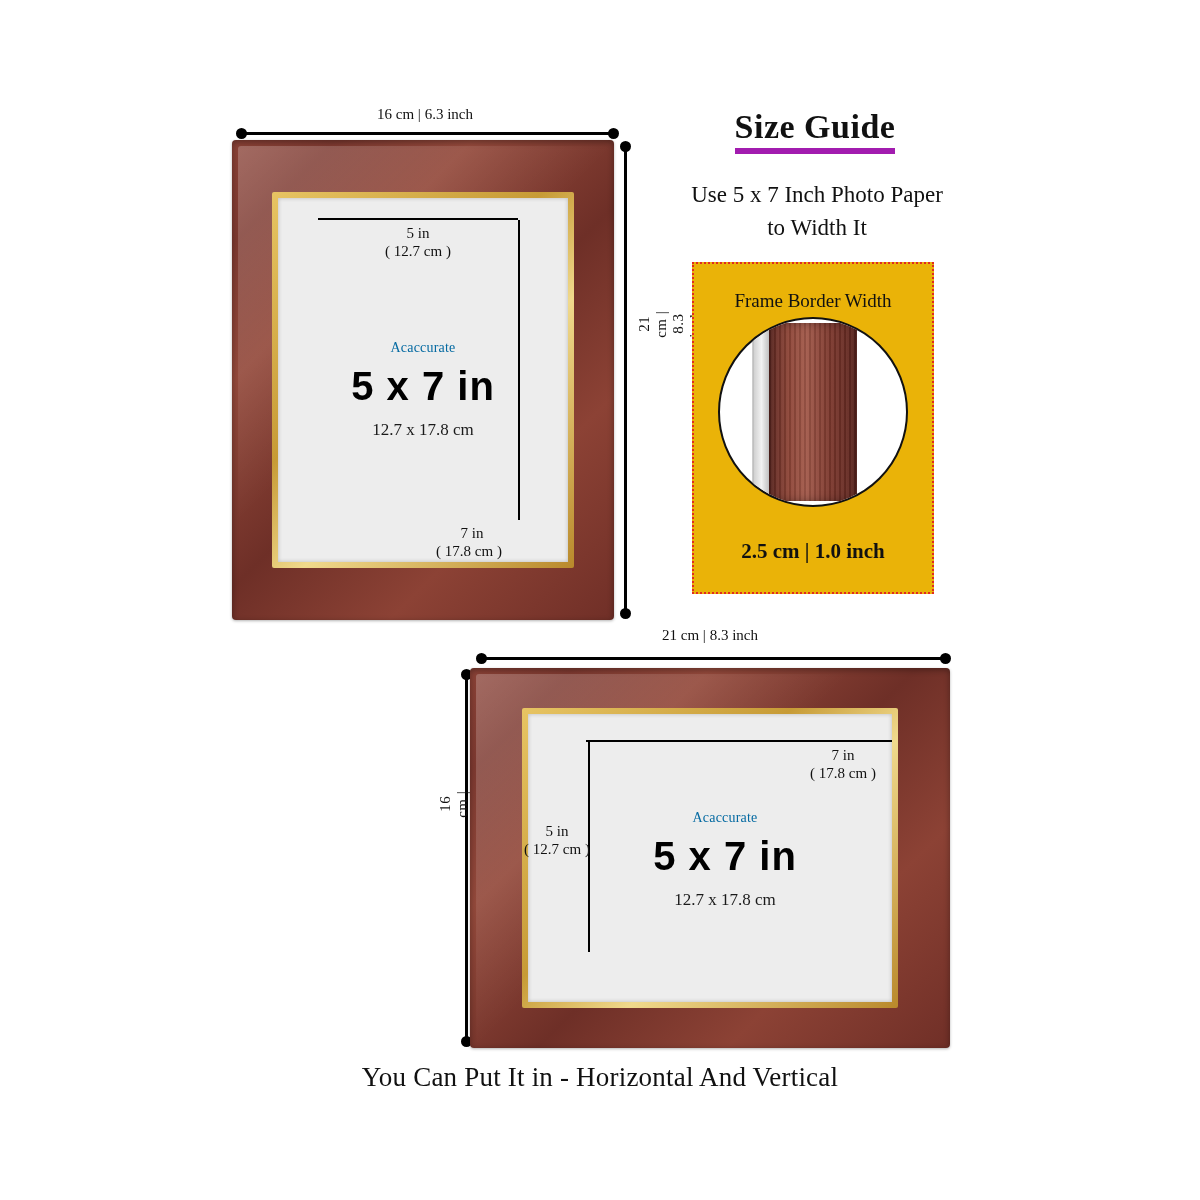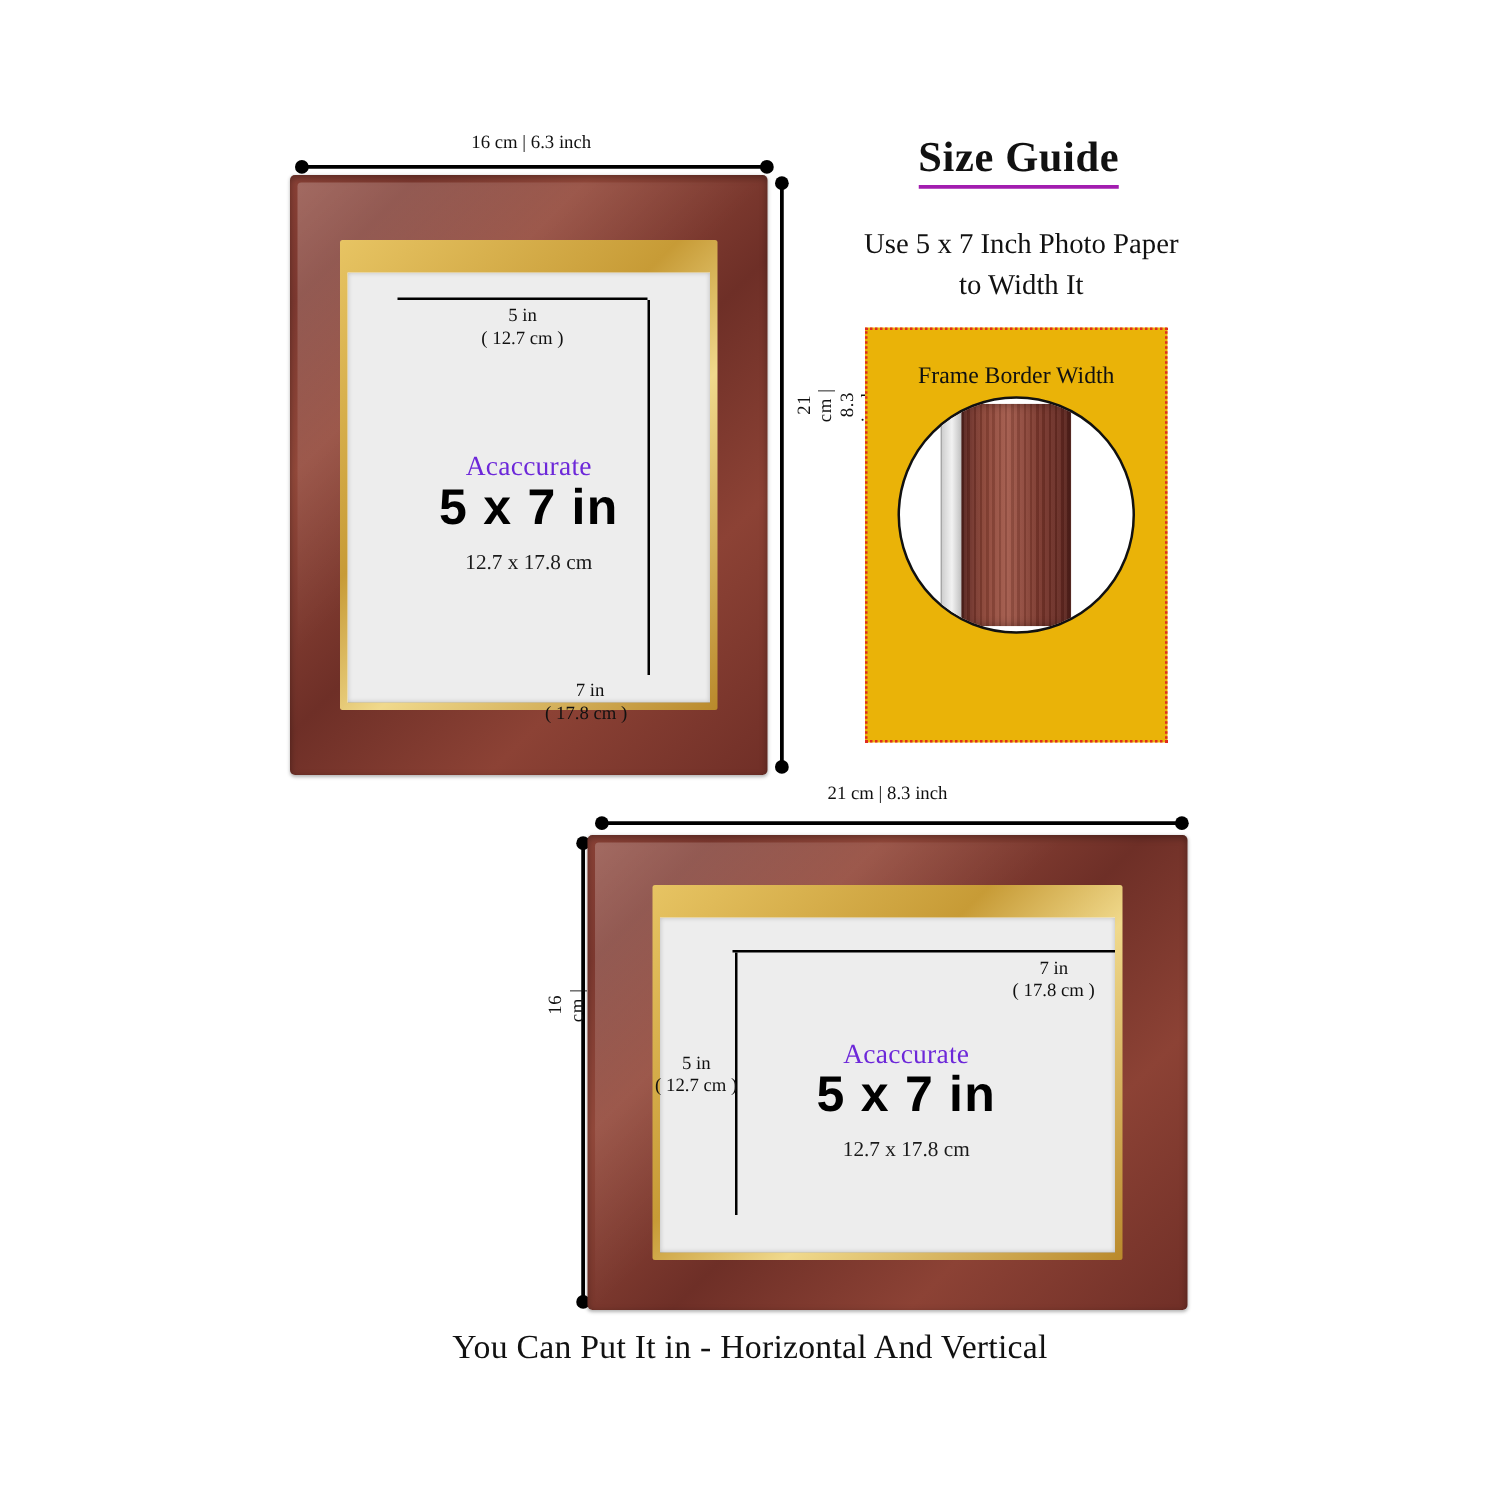--- a/index.html
+++ b/index.html
@@ -34,54 +34,53 @@
   }
   .gold{
     position:absolute;
     background:linear-gradient(135deg,#e7c463,#c79b36 40%,#f0d98c 60%,#b9892b);
     border-radius:2px;
   }
   .mat{
     position:absolute;
     background:#ededed;
     box-shadow:0 0 4px rgba(0,0,0,.22) inset;
-    margin-top:20px;
   }
 
   
   #vframe-wrap .frame-outer{inset:0;}
   #vframe-wrap .bevel-hi{inset:6px;}
   #vframe-wrap .gold{left:40px;top:52px;right:40px;bottom:52px;}
   #vframe-wrap .mat{left:46px;top:58px;right:46px;bottom:58px;}
 
   
   #hframe-wrap{left:470px;top:668px;width:480px;height:380px;}
   #hframe-wrap .frame-outer{inset:0;}
   #hframe-wrap .bevel-hi{inset:6px;}
   #hframe-wrap .gold{left:52px;top:40px;right:52px;bottom:40px;}
   #hframe-wrap .mat{left:58px;top:46px;right:58px;bottom:46px;}
 
   
   .mat-center{
     position:absolute;left:0;right:0;text-align:center;
   }
-  .brand{font-size:22px;letter-spacing:.2px;color:#6d28d9;}
+  .brand{font-size:14px;letter-spacing:.2px;color:#0369a1;}
   .bigsize{font-size:40px;font-weight:700;letter-spacing:1px;color:#000;
            font-family:Liberation Sans, sans-serif;}
   .metric{font-size:17px;color:#1a1a1a;}
 
   .measure-label{font-size:15px;line-height:1.25;text-align:center;color:#111;}
   .measure-rule{background:#000;}
 
   
   #size-guide-title{
     left:650px;top:108px;width:330px;text-align:center;
     font-size:34px;font-weight:700;letter-spacing:.5px;
   }
-  #size-guide-title .u{border-bottom:3px solid #a21caf;padding-bottom:3px;}
+  #size-guide-title .u{border-bottom:6px solid #a21caf;padding-bottom:3px;}
   #use-paper{
     left:632px;top:178px;width:370px;text-align:center;
     font-size:23px;line-height:1.45;
   }
   #border-box{
     left:692px;top:262px;width:238px;height:328px;
     border:2px dotted #e02b20;
     background:#eab308;
   }
   #border-box .bb-title{
@@ -166,20 +165,21 @@
   <div>Use 5 x 7 Inch Photo Paper</div>
   <div>to Width It</div>
 </div>
 
 <div class="abs" id="border-box">
   <div class="bb-title">Frame Border Width</div>
   <div class="circle">
     <div class="edge"></div>
     <div class="strip"></div>
   </div>
+  <div class="bb-dim">2.5 cm | 1.0 inch</div>
 </div>
 
 <div class="abs">
   <div class="abs measure-label" style="left:600px;top:626px;width:220px;">21 cm | 8.3 inch</div>
   <div class="abs dimline" style="left:481px;top:657px;width:466px;height:3px;"></div>
   <div class="abs dot" style="left:476px;top:653px;width:11px;height:11px;"></div>
   <div class="abs dot" style="left:940px;top:653px;width:11px;height:11px;"></div>
 </div>
 
 <div class="abs">

